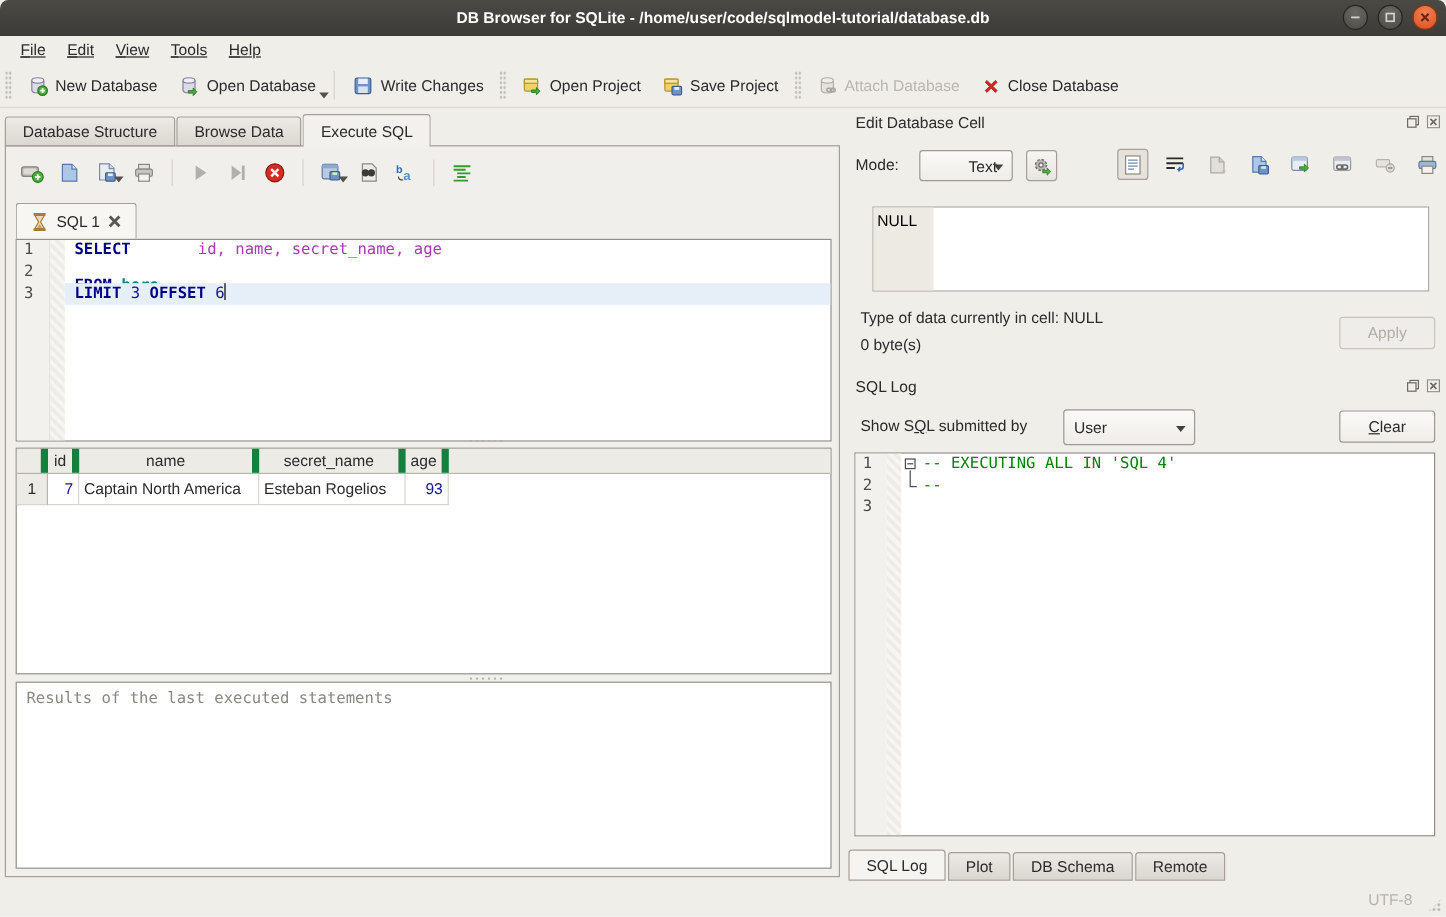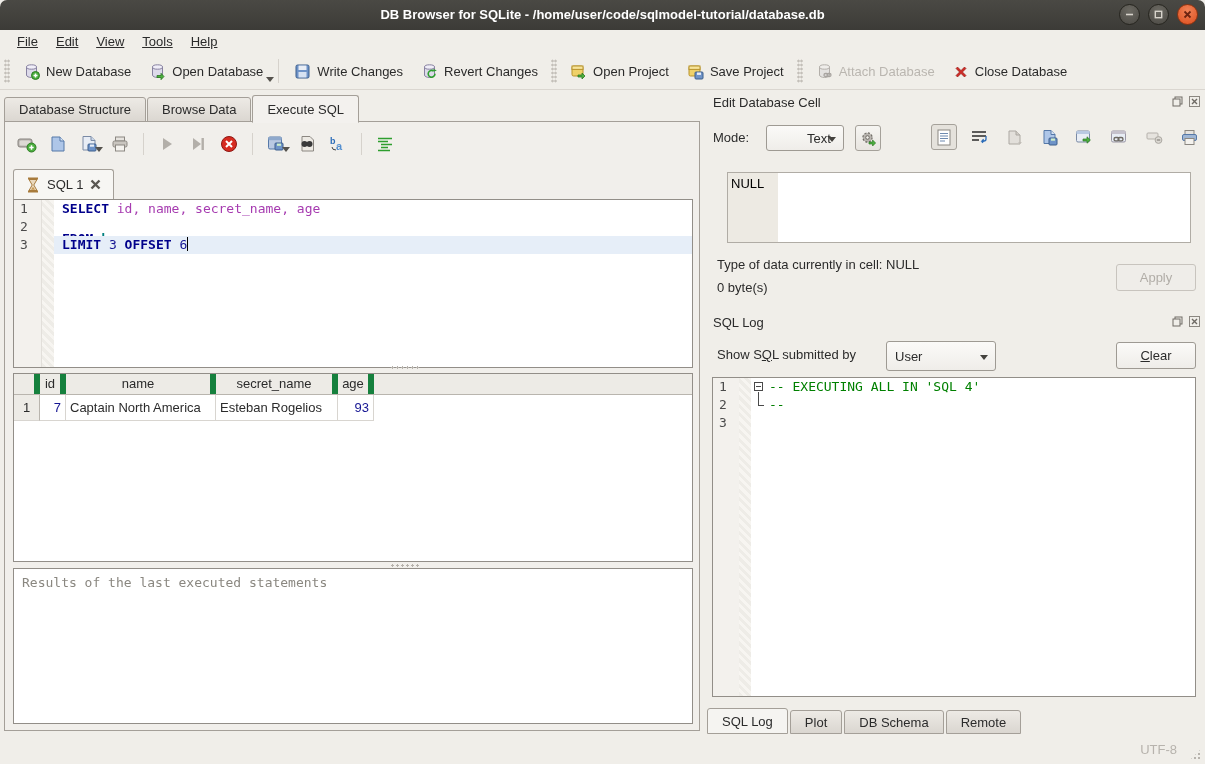--- a/index.html
+++ b/index.html
@@ -53,21 +53,21 @@
   .code-box { position:absolute; left:8px; top:77px; width:680px; height:169px;
     background:#FFFFFF; border:1px solid #928E88; font-family:"DejaVu Sans Mono", monospace; font-size:13px; }
   .code-gutter { position:absolute; left:0; top:0; bottom:0; width:28px; background:#F3F1ED; border-right:1px solid #E2DFDA;
     color:#4B4B4B; }
   .code-fold { position:absolute; left:28px; top:0; bottom:0; width:12px;
     background:repeating-linear-gradient(45deg, #EEECE7 0 3px, #F7F5F1 3px 6px); }
   .gut-num { height:18px; line-height:18px; padding-left:6px; }
   .code-line { position:absolute; left:40px; right:0; height:18px; line-height:18px; white-space:pre; padding-left:8px; }
   .code-line.current { background:#E6EEF8; }
   .kw { color:#00008B; font-weight:bold; }
-  .ident { color:#A63BB0; }
+  .ident { color:#A63BB0;margin-left:48px; }
   .tname { color:#008080; font-weight:bold; }
   .num { color:#151593; }
   .caret { display:inline-block; width:1px; height:14px; background:#000; vertical-align:-2px; }
 
   
   .grid-box { position:absolute; left:8px; top:251px; width:680px; height:189px;
     background:#FFFFFF; border:1px solid #928E88; }
   .grid-header { position:absolute; left:0; top:0; right:0; height:21px; background:#EDEBE6; border-bottom:1px solid #B9B5AE; }
   .gh-cell { position:absolute; top:0; height:20px; line-height:20px; text-align:center; border-right:6px solid #15803d; }
   .grid-row { position:absolute; left:0; top:21px; right:0; height:26px; }
@@ -185,29 +185,20 @@
     </div>
     <div class="tsep"></div>
     <div class="tbtn">
       <svg width="17" height="17" viewBox="0 0 17 17">
         <rect x="2" y="2" width="13" height="13" rx="1.5" fill="#6E93C8" stroke="#3D5E8C"></rect>
         <rect x="4.5" y="2.5" width="8" height="4.5" fill="#E9EEF6"></rect>
         <rect x="4.5" y="9" width="8" height="5.5" fill="#D7E2F2"></rect>
       </svg>
       <span class="lbl">Write Changes</span>
     </div>
-    <div class="tbtn">
-      <svg width="17" height="17" viewBox="0 0 17 17">
-        <path d="M3.5 4 v8 c0 1.4 2.2 2.5 5 2.5 s5-1.1 5-2.5 v-8" fill="#DDDAEA" stroke="#8781A0"></path>
-        <ellipse cx="8.5" cy="4" rx="5" ry="2.2" fill="#F0EEF8" stroke="#8781A0"></ellipse>
-        <path d="M12.8 8.2 a3.4 3.4 0 1 0 1.2 2.6" fill="none" stroke="#2E9E2E" stroke-width="1.6"></path>
-        <path d="M12.2 5.8 l1 2.6 2.6-1 z" fill="#2E9E2E"></path>
-      </svg>
-      <span class="lbl">Revert Changes</span>
-    </div>
     <div class="grip"></div>
     <div class="tbtn">
       <svg width="17" height="17" viewBox="0 0 17 17">
         <rect x="2" y="3" width="11" height="10" rx="1.5" fill="#EFD169" stroke="#B8932C"></rect>
         <rect x="2" y="3" width="11" height="3.4" fill="#F7E49A" stroke="#B8932C"></rect>
         <path d="M8 12 h4 v-2 l3 3 -3 3 v-2 h-4 z" fill="#4CAF3F" stroke="#2C7A22" stroke-width="0.8"></path>
       </svg>
       <span class="lbl">Open Project</span>
     </div>
     <div class="tbtn">

